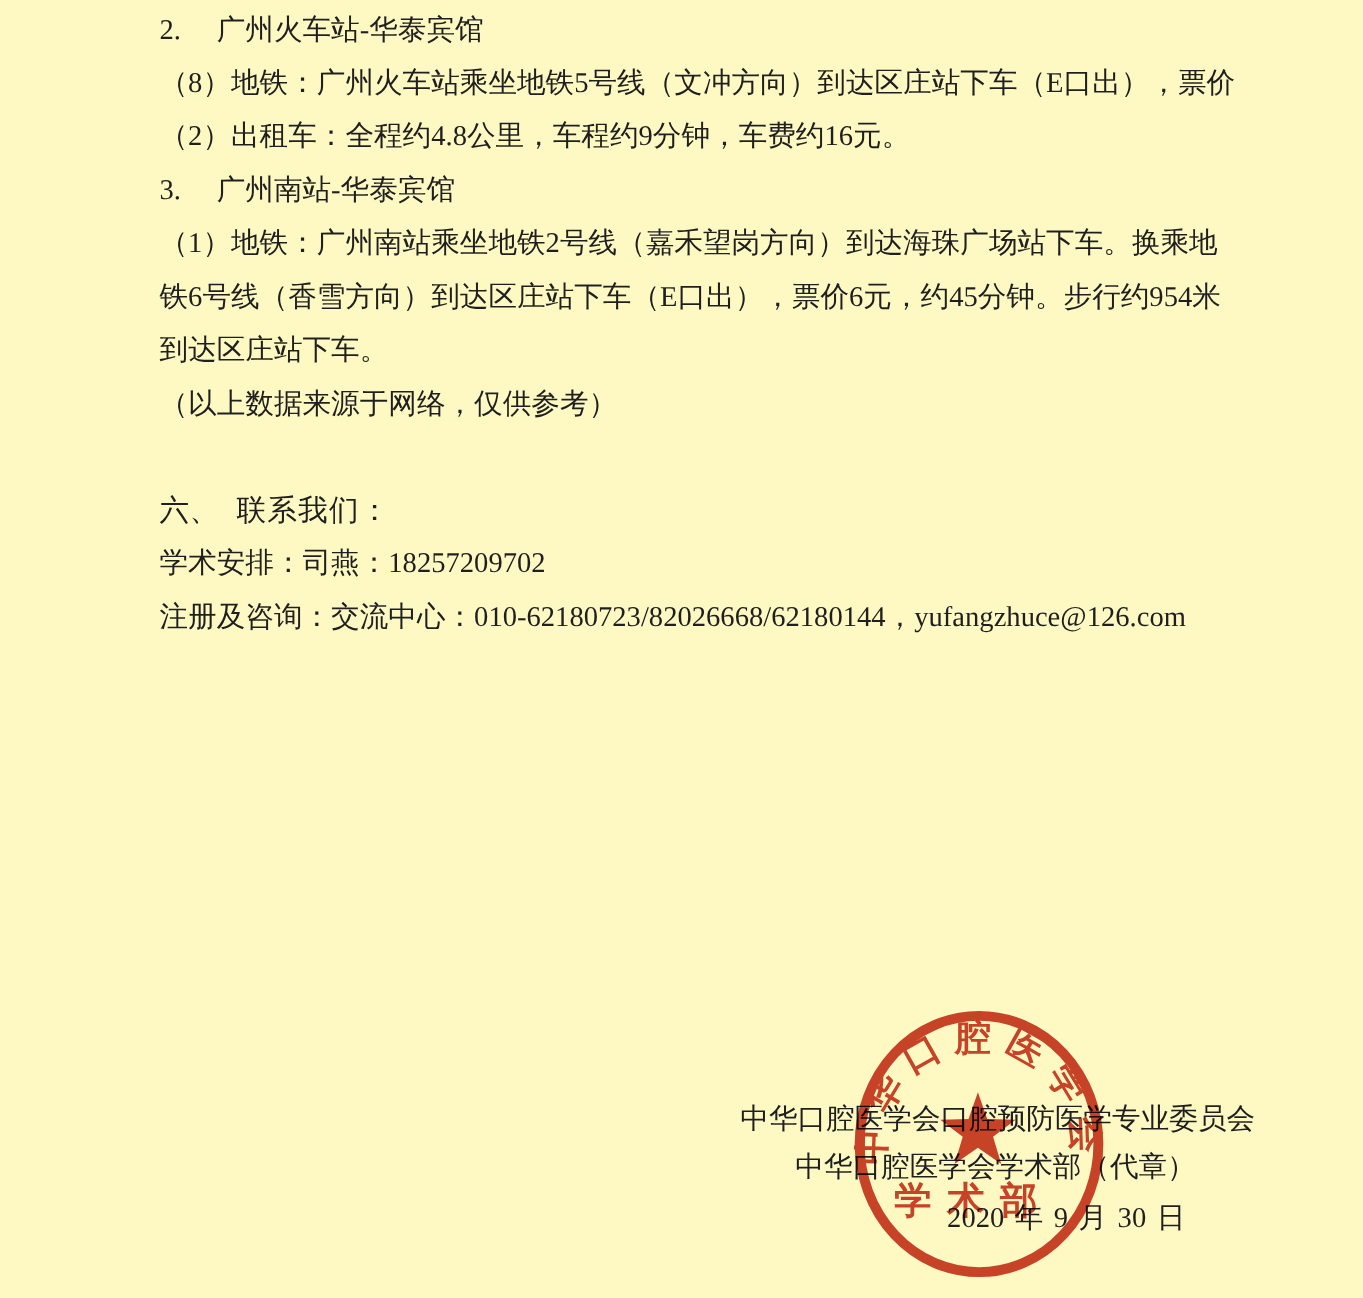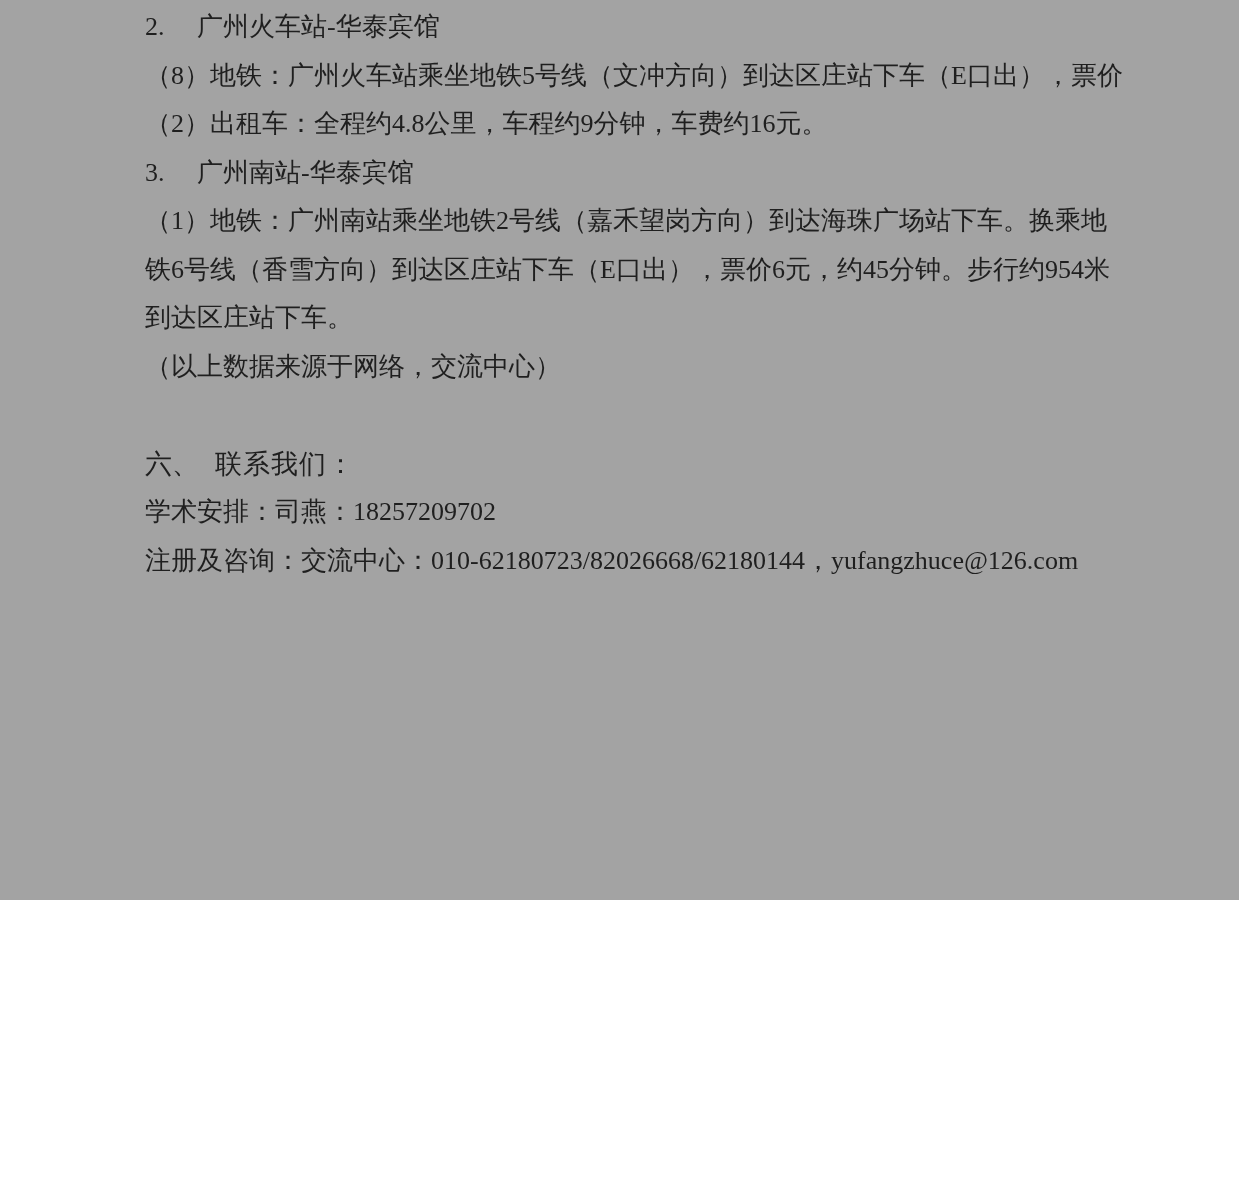--- a/index.html
+++ b/index.html
@@ -3,22 +3,22 @@
 <meta charset="utf-8">
 <style>
   html, body {
     margin: 0;
     padding: 0;
     background: #ffffff;
   }
   .page {
     position: relative;
     width: 1239px;
-    height: 900px;
-    background: #a3a3a3;
+    height: 1180px;
+    background: #fef9c3;
     overflow: hidden;
     font-family: "Liberation Serif", "DejaVu Serif", serif;
     color: #1a1a1a;
   }
   .body-text {
     position: absolute;
     left: 145px;
     top: 3px;
     width: 948px;
   }
@@ -91,21 +91,21 @@
 
     <div class="line"><span class="num">3.</span><span>广州南站-华泰宾馆</span></div>
 
     <div class="line fill">（1）地铁：广州南站乘坐地铁2号线（嘉禾望岗方向）到达海珠广场站下车。换乘地</div>
 
     <div class="line fill">铁6号线（香雪方向）到达区庄站下车（E口出），票价6元，约45分钟。步行约954米</div>
 
     <div class="line">到达区庄站下车。</div>
 
 
-    <div class="line">（以上数据来源于网络，交流中心）</div>
+    <div class="line">（以上数据来源于网络，仅供参考）</div>
 
     <div class="line blank"></div>
 
     <div class="line heading"><span class="num">六、</span><span>联系我们：</span></div>
 
     <div class="line">学术安排：司燕：18257209702</div>
 
     <div class="line">注册及咨询：交流中心：010-62180723/82026668/62180144，yufangzhuce@126.com</div>
 
   </div>

